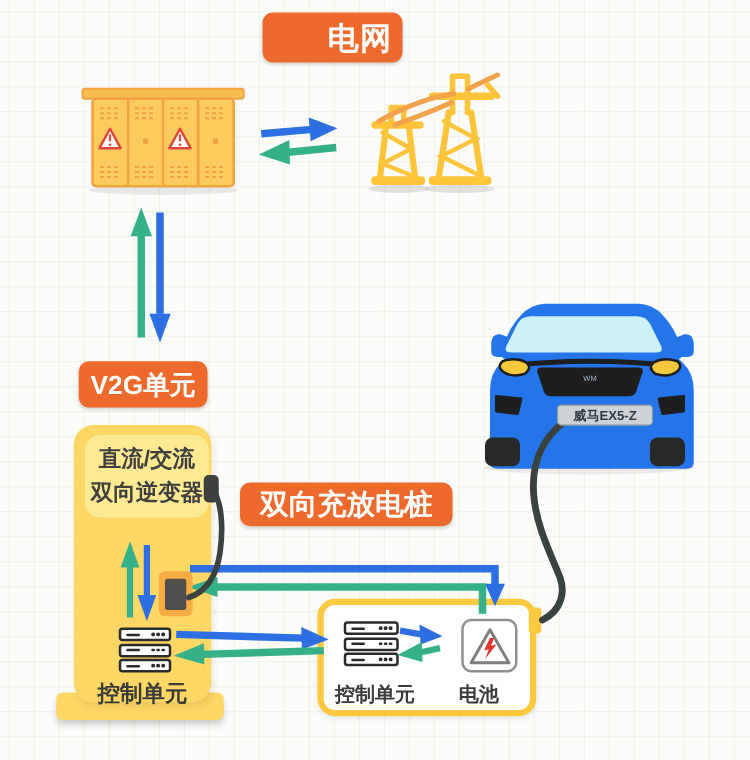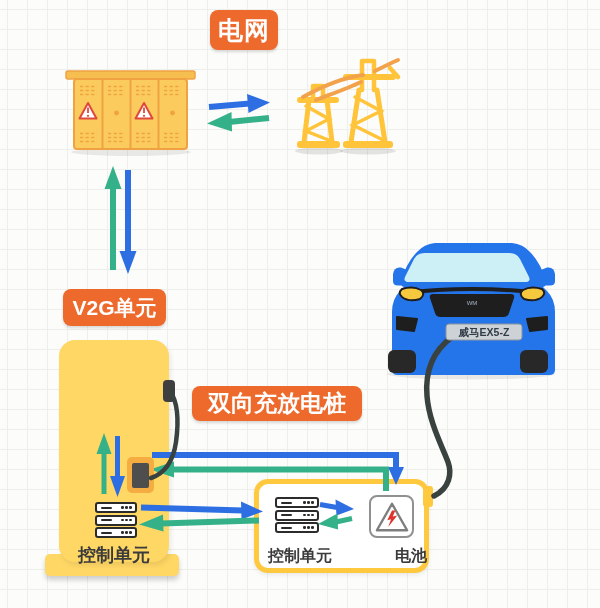--- a/index.html
+++ b/index.html
@@ -10,21 +10,21 @@
     background-image:linear-gradient(to right,#EEEEEA 1px,transparent 1px),
                      linear-gradient(to bottom,#EEEEEA 1px,transparent 1px);
     background-size:20px 20px;background-position:7px 9px;
   }
   .abs{position:absolute;}
   .label{
     position:absolute;background:var(--label-bg);color:#fff;font-weight:bold;
     display:flex;align-items:center;justify-content:center;border-radius:8px;
     box-shadow:0 2px 3px rgba(0,0,0,.15);letter-spacing:1px;
   }
-  #label-grid{left:210px;top:10px;width:68px;height:40px;font-size:25px;}
+  #label-grid{left:210px;top:10px;width:68px;height:40px;font-size:25px;padding-left:44px;}
   #label-v2g{left:63px;top:289px;width:103px;height:37px;font-size:21px;letter-spacing:0;}
   #label-pile{left:192px;top:354px;width:170px;height:35px;font-size:23px;letter-spacing:0;margin-top:32px;}
 
   .pile-body{left:59px;top:340px;width:110px;height:222px;background:var(--pile-yellow);
     border-radius:16px;box-shadow:2px 3px 5px rgba(0,0,0,.08);}
   .pile-base{left:45px;top:554px;width:134px;height:22px;background:var(--pile-yellow);
     border-radius:5px;box-shadow:0 4px 5px rgba(0,0,0,.18);}
   .inverter-box{left:68px;top:348px;width:99px;height:66px;background:var(--inverter-bg);
     border-radius:12px;display:flex;flex-direction:column;align-items:center;justify-content:center;
     font-size:18px;font-weight:bold;color:#3F3F3F;line-height:1.5;}
@@ -40,37 +40,41 @@
 
   .vehicle-box{left:254px;top:479px;width:175px;height:94px;box-sizing:border-box;
     background:#fff;border:5px solid var(--box-border);border-radius:14px;
     box-shadow:0 2px 4px rgba(0,0,0,.08);}
   .vb-control-icon{left:16px;top:13px;width:44px;}
   .vb-control-label{left:0px;top:62px;width:82px;text-align:center;font-size:16px;
     font-weight:bold;color:var(--dark-text);}
   .battery-icon{left:110px;top:11px;width:45px;height:43px;box-sizing:border-box;
     background:#fff;border:2.5px solid #909090;border-radius:8px;
     display:flex;align-items:center;justify-content:center;}
-  .vb-battery-label{left:124px;top:62px;width:56px;text-align:center;font-size:16px;
+  .vb-battery-label{left:96px;top:62px;width:56px;text-align:center;font-size:16px;
     font-weight:bold;color:var(--dark-text);}
 
   #overlay{position:absolute;left:0;top:0;pointer-events:none;}
   .ln-blue{stroke:var(--arrow-blue);} .fl-blue{fill:var(--arrow-blue);}
   .ln-green{stroke:var(--arrow-green);} .fl-green{fill:var(--arrow-green);}
   .ln-tower{stroke:var(--tower-yellow);} .fl-tower{fill:var(--tower-yellow);}
   .ln-wire{stroke:var(--wire-orange);}
   .ln-cable{stroke:var(--cable-dark);}
 </style>
 </head>
 <body>
 
 <div class="canvas">
 
   <div class="abs pile-base"></div>
   <div class="abs pile-body"></div>
+  <div class="abs inverter-box">
+    <span>直流/交流</span>
+    <span>双向逆变器</span>
+  </div>
   <div class="abs server-icon" style="left:95px;top:502px;width:42px;">
     <div class="srow">
         <div class="sline"></div>
         <div class="sdots">
           <div class="sdot"></div>
           <div class="sdot"></div>
           <div class="sdot"></div>
         </div>
       </div>
     <div class="srow">

